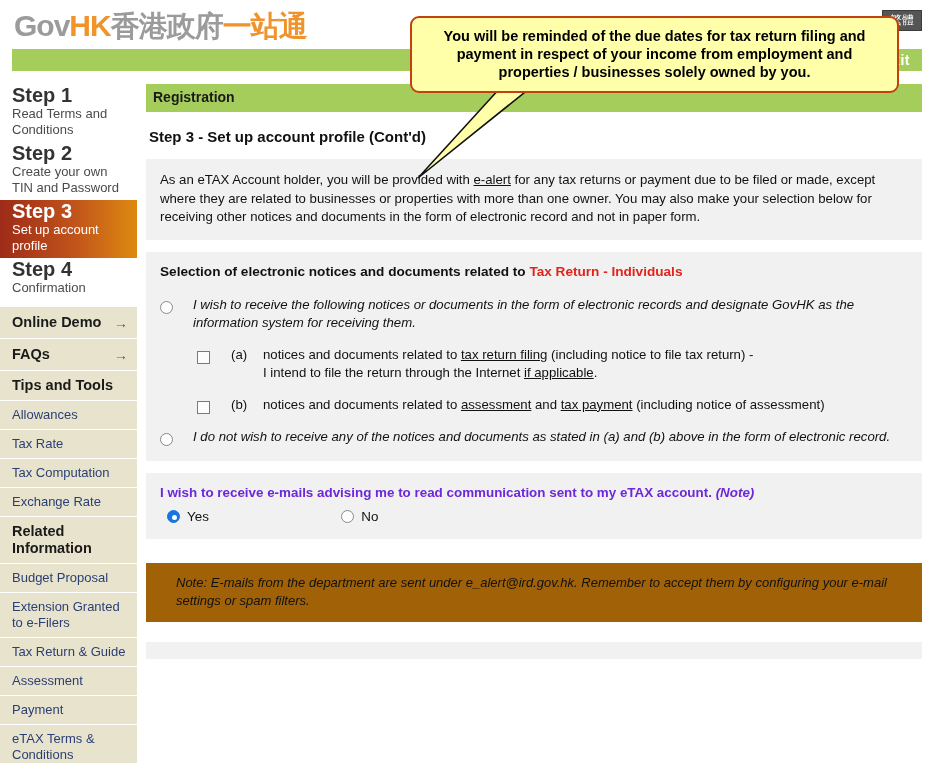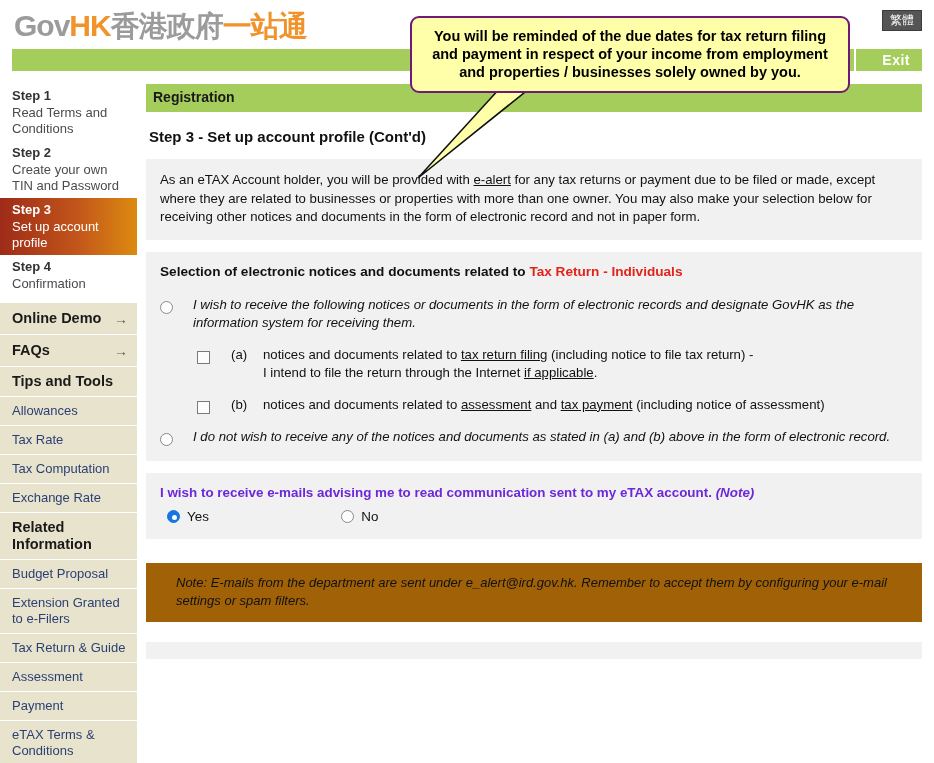--- a/index.html
+++ b/index.html
@@ -42,37 +42,37 @@
   }
   .exit-btn {
     position: absolute; right: 12px; top: 1px;
     color: #ffffff; font-size: 14px; font-weight: bold;
     line-height: 20px; letter-spacing: 0.5px;
   }
 
   
   .callout-tail { position: absolute; left: 410px; top: 60px; z-index: 5; }
   .callout {
-    position: absolute; left: 410px; top: 16px; width: 440px;
-    background: #ffffaa; border: 2px solid #701a75; border-radius: 9px;
+    position: absolute; left: 410px; top: 16px; width: 489px;
+    background: #ffffaa; border: 2px solid #c2410c; border-radius: 9px;
     padding: 9px 10px 10px 10px; z-index: 6;
     font-size: 14.5px; font-weight: bold; color: #000000;
     text-align: center; line-height: 18px;
   }
 
   
   .sidebar {
     position: absolute; left: 0px; top: 84px;
     width: 137px; height: 679px;
   }
   .step {
     padding: 2px 6px 4px 12px;
     color: #4b4b4b; font-size: 13px; line-height: 16px;
   }
-  .step .t { font-size: 13px; font-weight: bold; color: #333333; line-height:19px;}
+  .step .t { font-size: 20px; font-weight: bold; color: #333333; line-height:19px;}
   .step.active {
     background: linear-gradient(to right, #9e2b18 0%, #c1541b 55%, #dd8a10 100%);
     padding: 2px 4px 4px 12px;
   }
   .step.active .t { color: #ffffff; }
   .step.active .s { color: #ffffff; font-size: 13px; }
   .step .s { display:block; }
 
   .menu { margin-top: 7px; background: #e8e3cd; }
   .menu-hdr {

